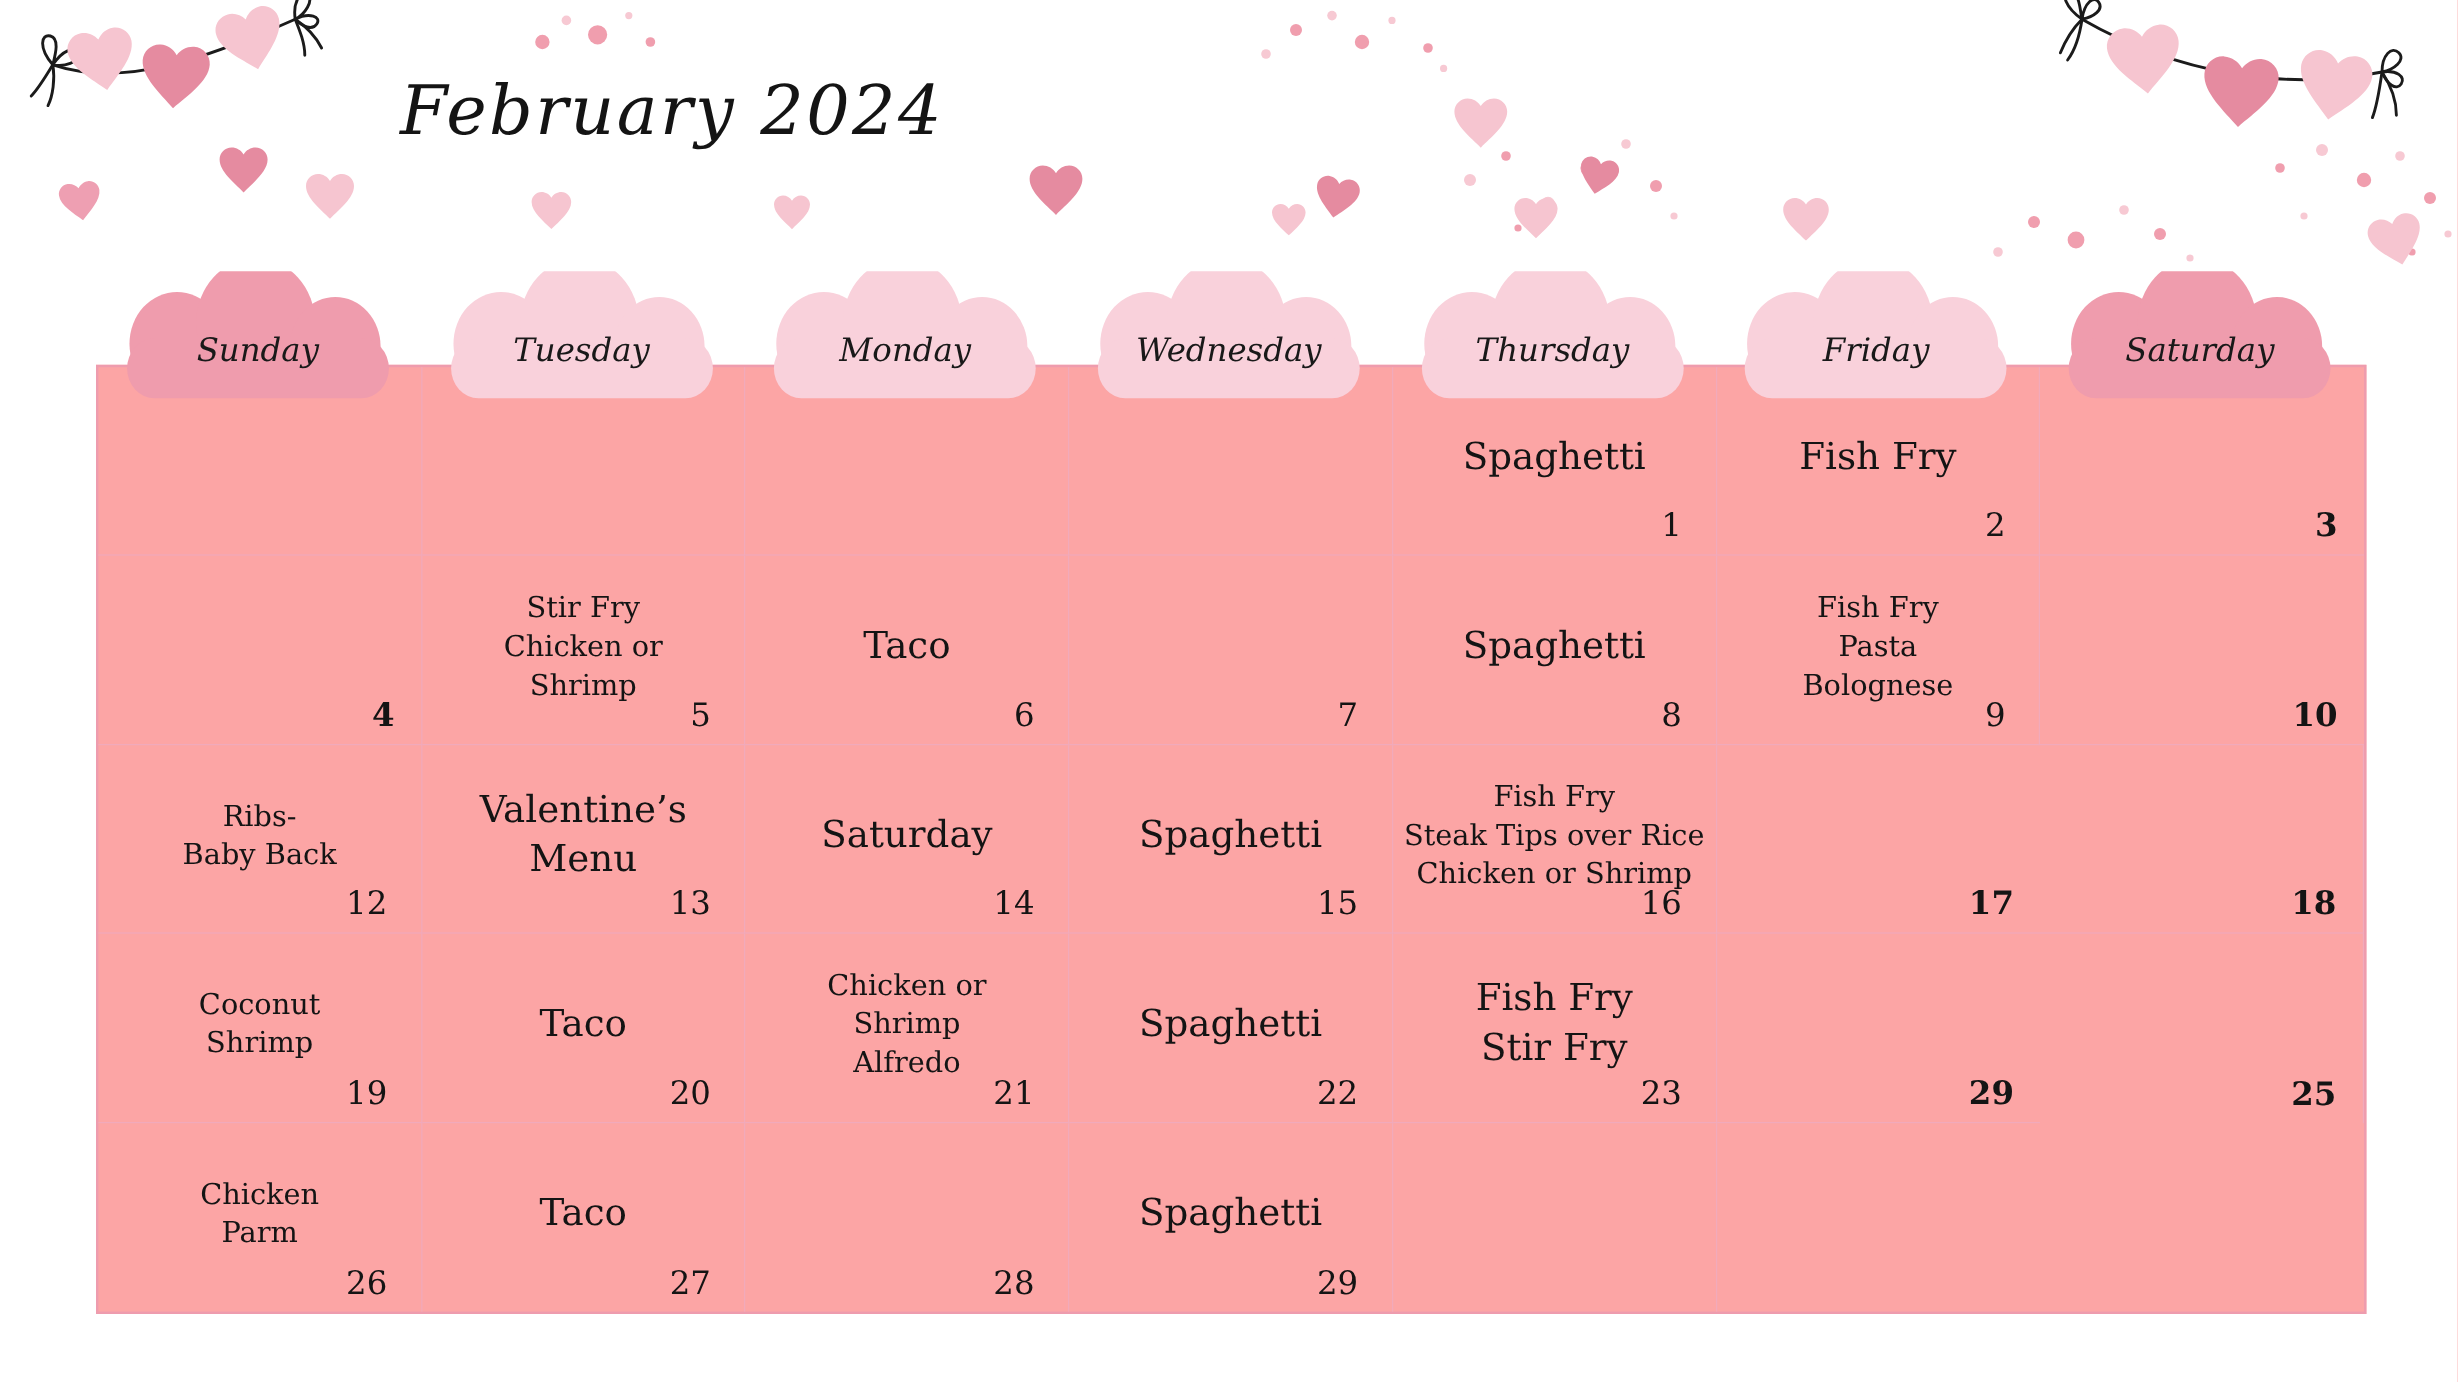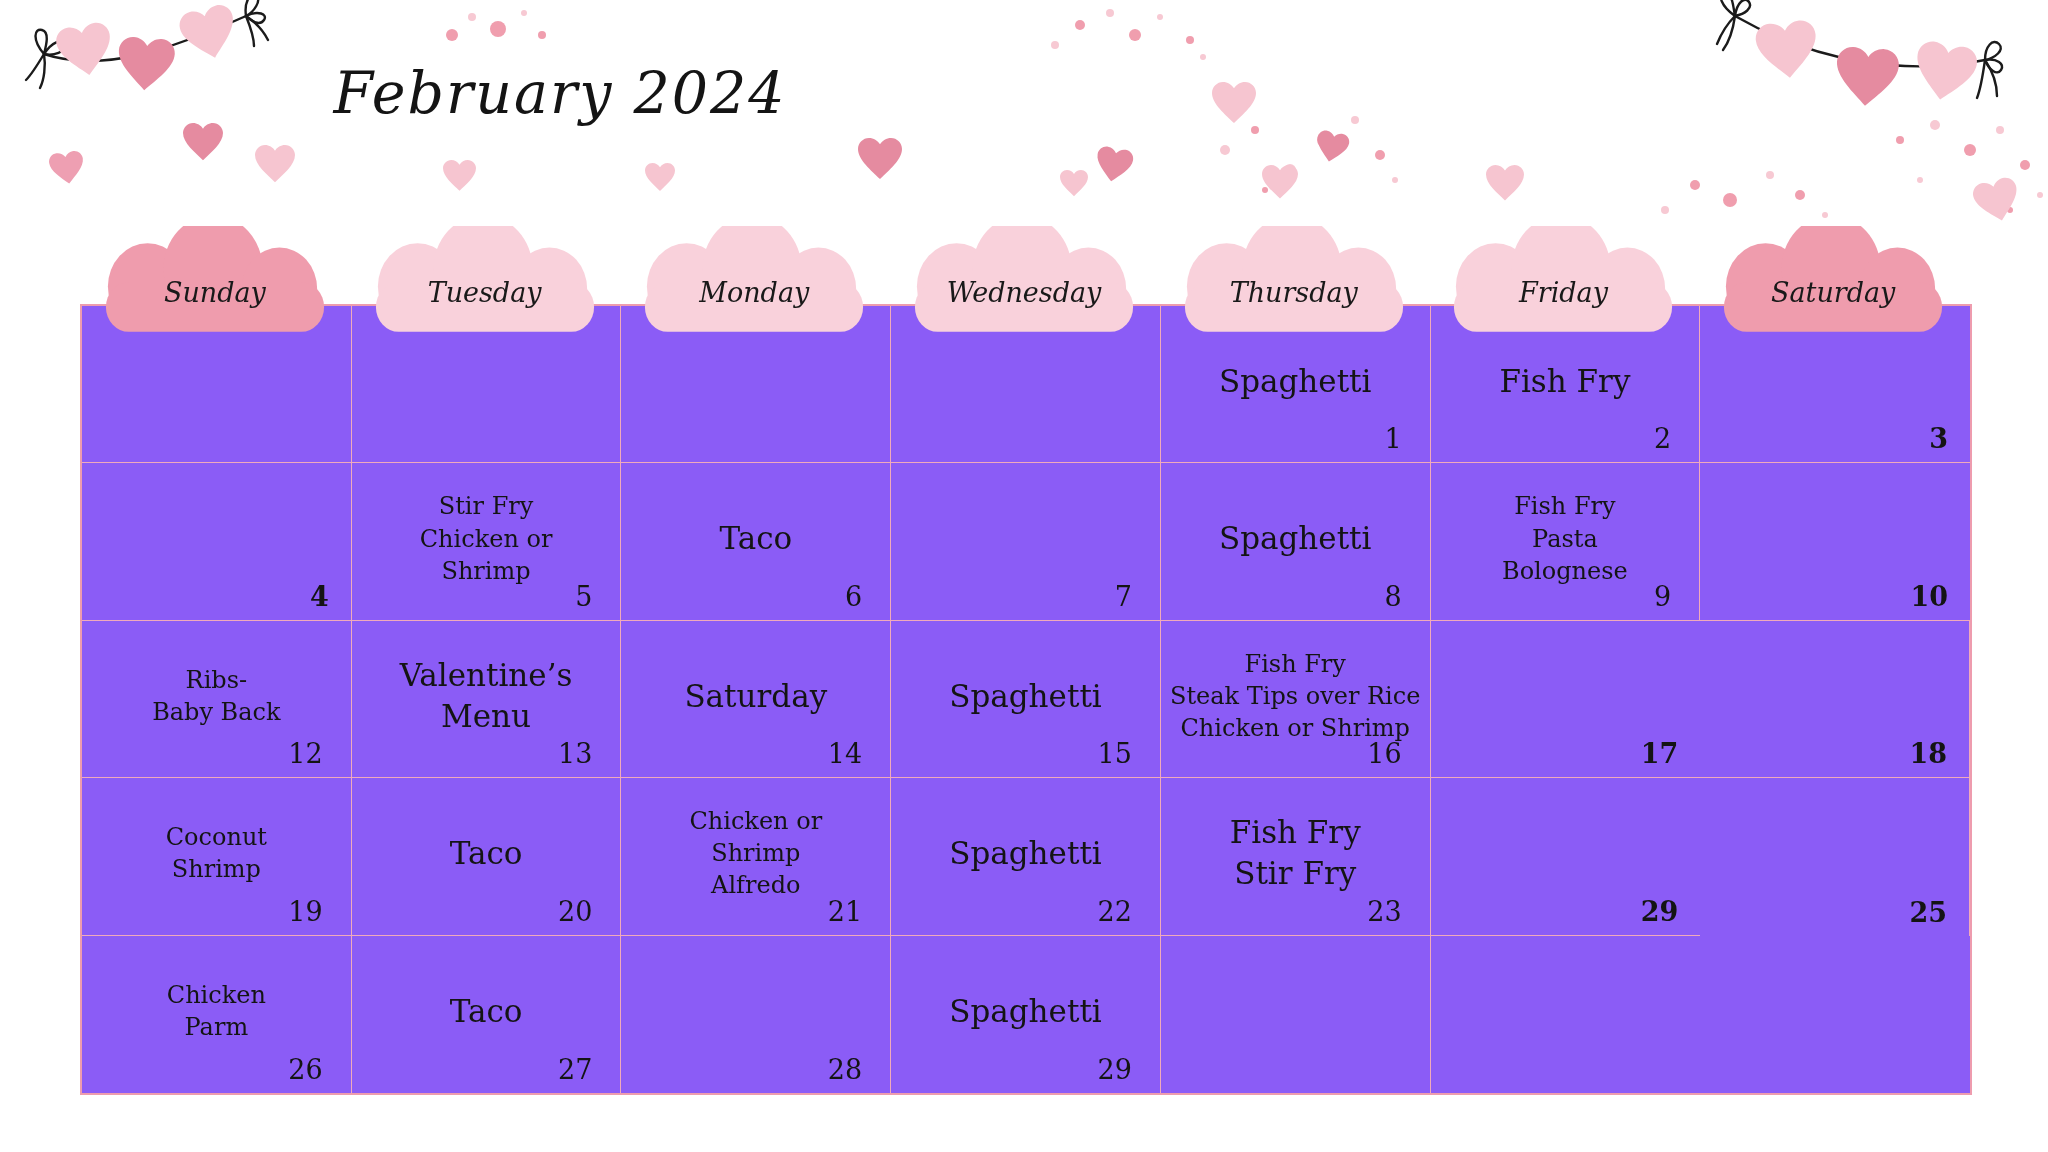--- a/index.html
+++ b/index.html
@@ -34,21 +34,21 @@
   .cloud.light{color:var(--cloud_light);}
   .cloud svg *{fill:currentColor;}
   .daylabel{
     position:absolute;left:0;right:0;bottom:26px;text-align:center;
     font-size:27px;color:#191919;
   }
   
   .grid{
     position:absolute;left:80px;top:304px;width:1888px;height:787px;
     display:grid;grid-template-columns:repeat(7,1fr);grid-template-rows:repeat(5,1fr);
-    border:2.5px solid var(--grid_border);background:#8b5cf6;z-index:1;
+    border:2.5px solid var(--grid_border);background:#fca5a5;z-index:1;
   }
   .cell{position:relative;border-right:1.5px solid var(--grid_line);border-bottom:1.5px solid var(--grid_line);}
   .cell.lastcol{border-right:none;}
   .cell.lastrow{border-bottom:none;}
   .menu{
     position:absolute;left:6px;right:6px;top:6px;bottom:12px;
     display:flex;align-items:center;justify-content:center;
     text-align:center;white-space:pre-line;color:#141414;
   }
   .menu.lg{font-size:31px;line-height:1.32;}

